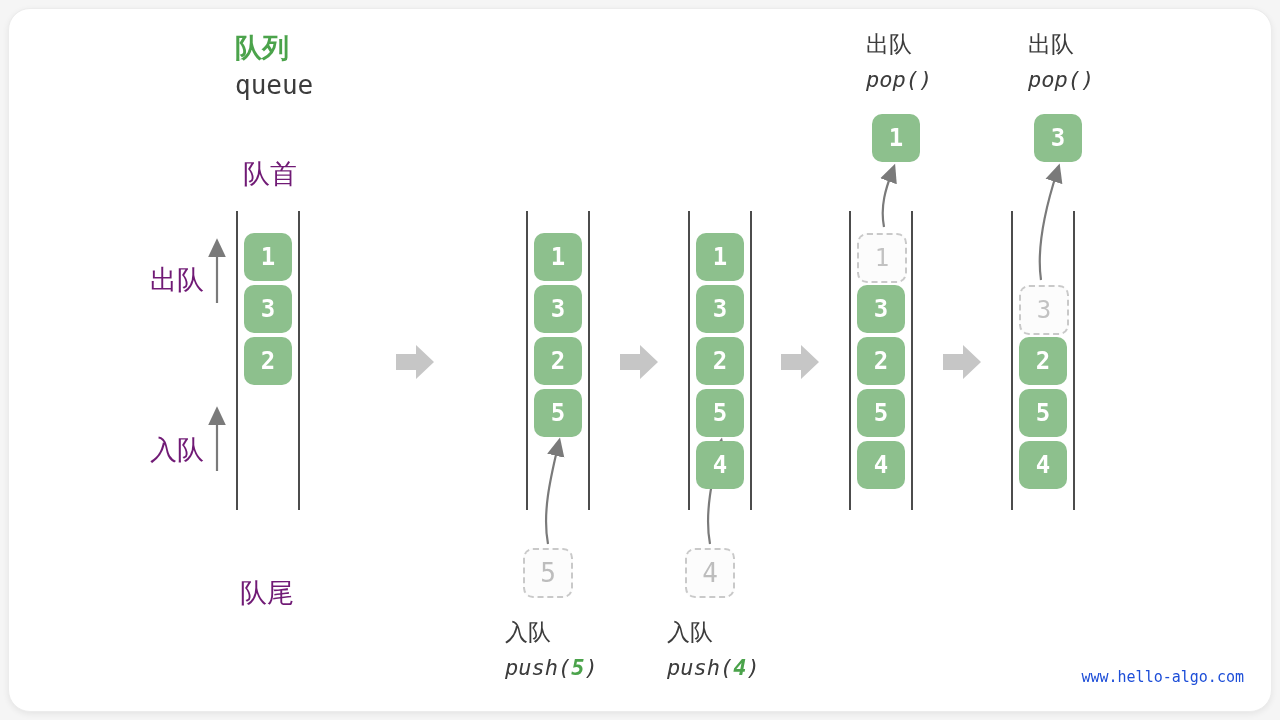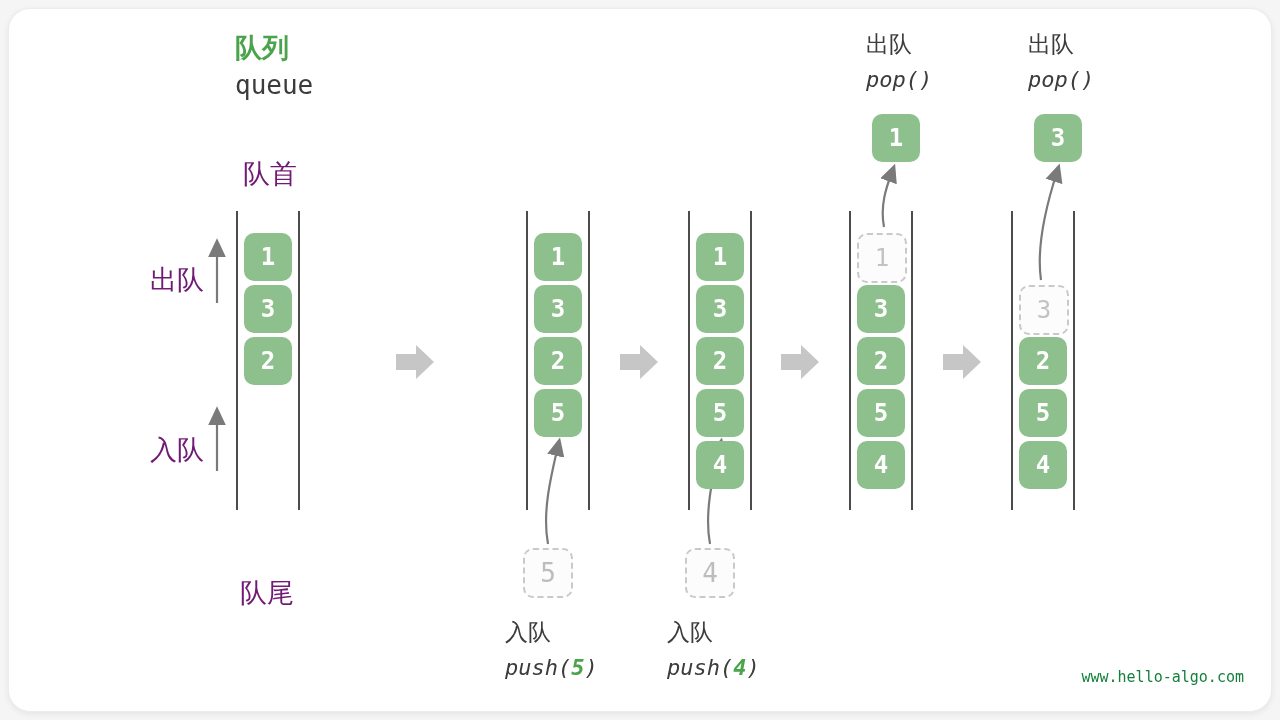--- a/index.html
+++ b/index.html
@@ -28,21 +28,21 @@
             background:#fcfcfc;border:2px dashed var(--dash,#c9c9c9);
             display:flex;align-items:center;justify-content:center;
             font-family:"DejaVu Sans Mono","Liberation Mono",monospace;
             font-size:26px;color:#bdbdbd;}
   .op-label{position:absolute;line-height:36px;}
   .op-action{font-size:23px;font-weight:500;color:#3c3c3c;}
   .op-code{font-family:"DejaVu Sans Mono","Liberation Mono",monospace;
            font-size:22px;color:#3c3c3c;font-style:italic;}
   .op-code .arg{color:var(--accent,#4ba34b);font-weight:700;}
   .watermark{right:36px;top:668px;font-family:"DejaVu Sans Mono","Liberation Mono",monospace;
-             font-size:15px;color:#15803d;}
+             font-size:15px;color:#1d4ed8;}
   svg.overlay{position:absolute;left:0;top:0;width:1280px;height:720px;pointer-events:none;}
 </style>
 </head>
 <body>
 
 <div class="canvas">
   <div class="card"></div>
 
   <svg class="overlay" id="overlay" viewBox="0 0 1280 720" xmlns="http://www.w3.org/2000/svg">
     <defs>

